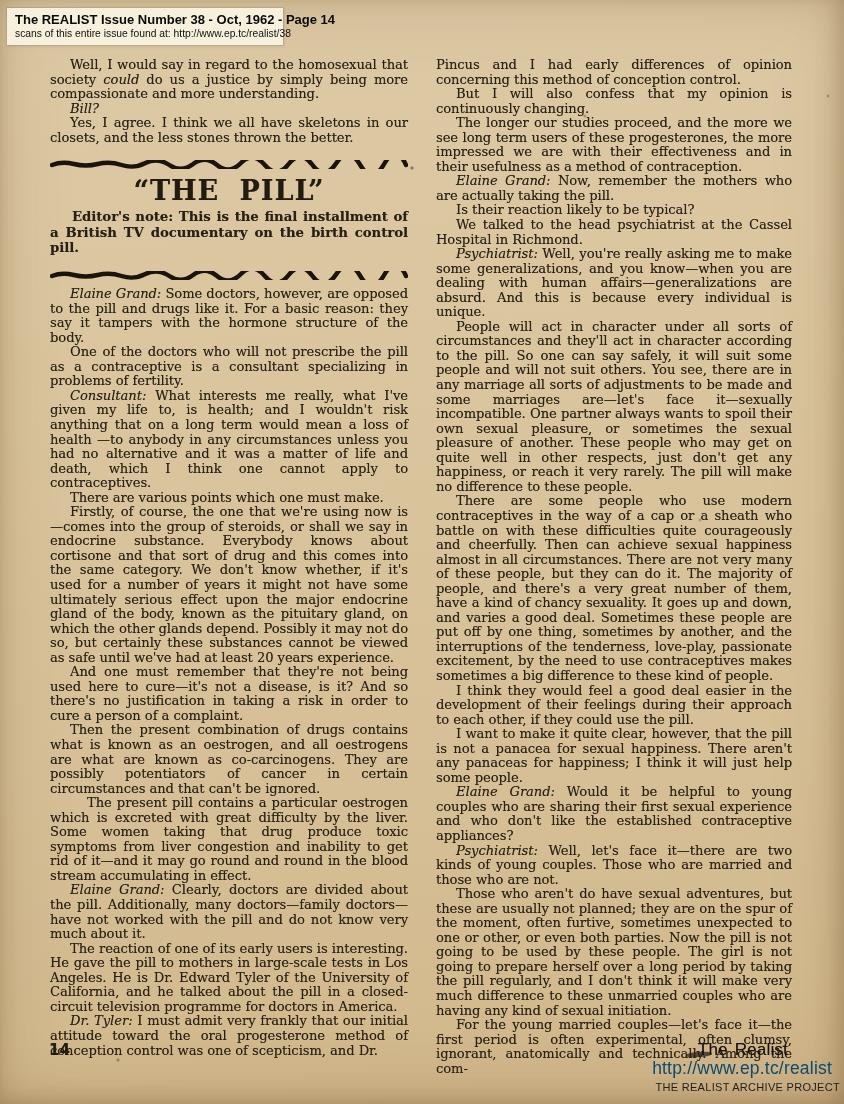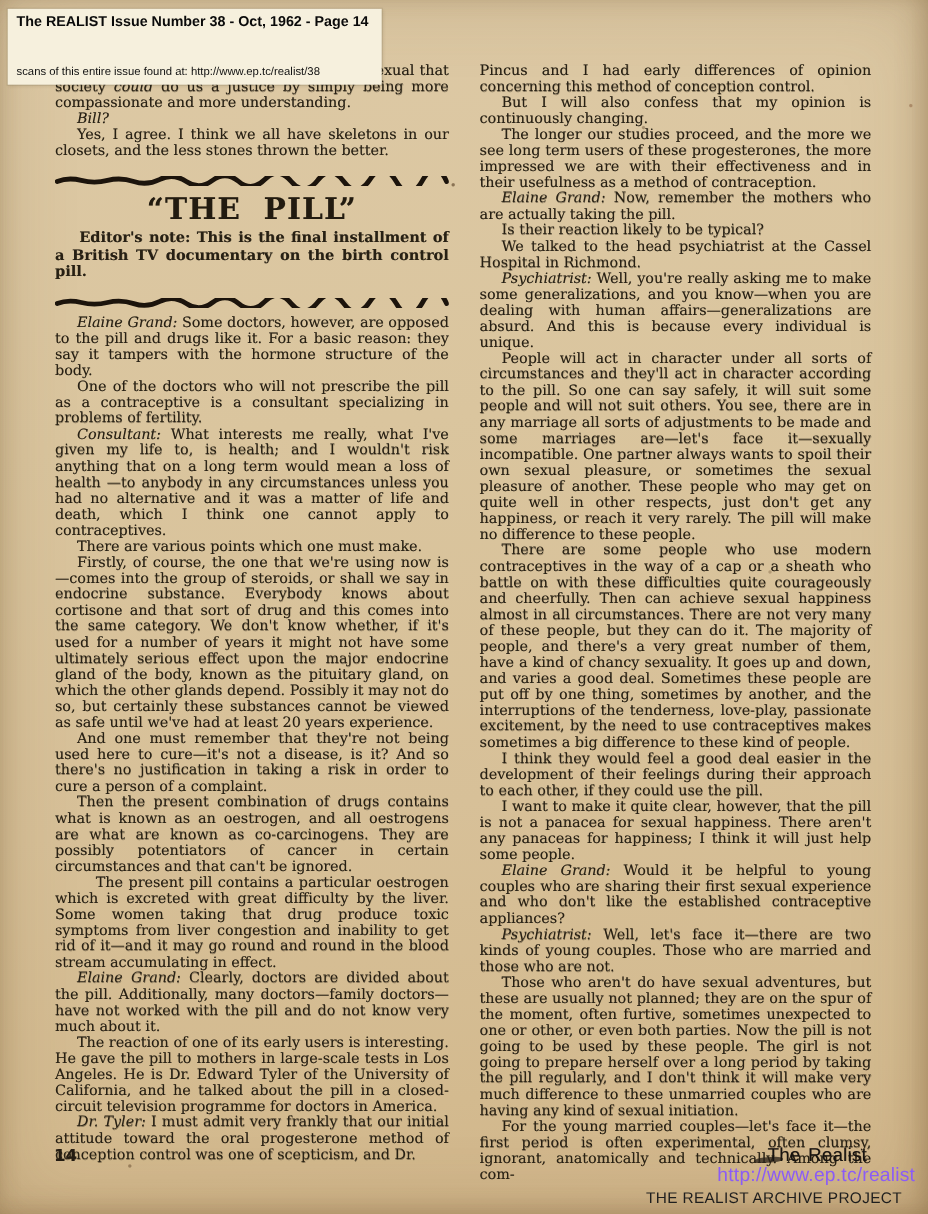--- a/index.html
+++ b/index.html
@@ -17,26 +17,26 @@
     position:absolute;inset:0;pointer-events:none;z-index:4;
     background-image:
       radial-gradient(circle 1.5px at 412px 168px, rgba(70,45,20,.55) 0 1px, transparent 2px),
       radial-gradient(circle 1.5px at 585px 116px, rgba(70,45,20,.35) 0 1px, transparent 2px),
       radial-gradient(circle 2px at 828px 96px, rgba(120,70,40,.40) 0 1px, transparent 2px),
       radial-gradient(circle 1.5px at 118px 1060px, rgba(70,45,20,.40) 0 1px, transparent 2px),
       radial-gradient(circle 1.5px at 700px 520px, rgba(90,60,30,.30) 0 1px, transparent 2px),
       radial-gradient(circle 1.5px at 240px 905px, rgba(90,60,30,.28) 0 1px, transparent 2px);
   }
   .scan-banner{
-    position:absolute;left:7px;top:8px;z-index:6;width:340px;
+    position:absolute;left:7px;top:8px;z-index:6;width:276px;
     background:#f6f0dd;padding:4px 8px 5px;box-sizing:border-box;
     box-shadow:0 0 0 1px rgba(60,45,25,.10), 1px 1px 3px rgba(60,45,25,.15);
   }
   .scan-banner .l1{font-family:"Liberation Sans",sans-serif;font-weight:bold;font-size:13px;line-height:16px;color:#0a0a0a;white-space:nowrap;}
-  .scan-banner .l2{font-family:"Liberation Sans",sans-serif;font-size:10.3px;line-height:12px;color:#101010;white-space:nowrap;margin-top:32px;}
+  .scan-banner .l2{font-family:"Liberation Sans",sans-serif;font-size:10.3px;line-height:12px;color:#101010;white-space:nowrap;}
   .col{
     position:absolute;top:58px;text-align:justify;color:#272014;
     font-size:13px;line-height:14.55px;
     text-shadow:.25px .25px 0 rgba(45,35,22,.45);
   }
   .col-left{left:50px;width:358px;}
   .col-right{left:436px;width:356px;}
   p.para{margin:0;text-indent:20px;}
   p.para.noindent{text-indent:0;}
   p.para.indent2{text-indent:37px;}
@@ -63,25 +63,25 @@
     background:#2a2218;border-radius:40%/60%;transform:rotate(-4deg);opacity:.75;
   }
   .realist-logo{
     position:absolute;right:56px;top:1040px;z-index:6;
     font-family:"Liberation Sans",sans-serif;font-weight:normal;font-size:17px;color:#171310;
     letter-spacing:.2px;word-spacing:2px;
     text-shadow:.3px .3px 0 rgba(40,30,20,.5);
   }
   .footer-url{
     position:absolute;right:12px;top:1058px;z-index:6;
-    font-family:"Liberation Sans",sans-serif;font-size:17.5px;color:#8b5cf6;letter-spacing:.2px;
+    font-family:"Liberation Sans",sans-serif;font-size:17.5px;color:#0c4a6e;letter-spacing:.2px;
   }
   .footer-archive{
-    position:absolute;right:24px;top:1081px;z-index:6;
-    font-family:"Liberation Sans",sans-serif;font-size:14px;color:#1e1e1e;letter-spacing:.3px;
+    position:absolute;right:4px;top:1081px;z-index:6;
+    font-family:"Liberation Sans",sans-serif;font-size:11px;color:#1e1e1e;letter-spacing:.3px;
   }
 </style>
 </head>
 <body>
 
 <div class="speckles"></div>
 <div class="vignette"></div>
 
 <div class="scan-banner">
   <div class="l1">The REALIST Issue Number 38 - Oct, 1962 - Page 14</div>

